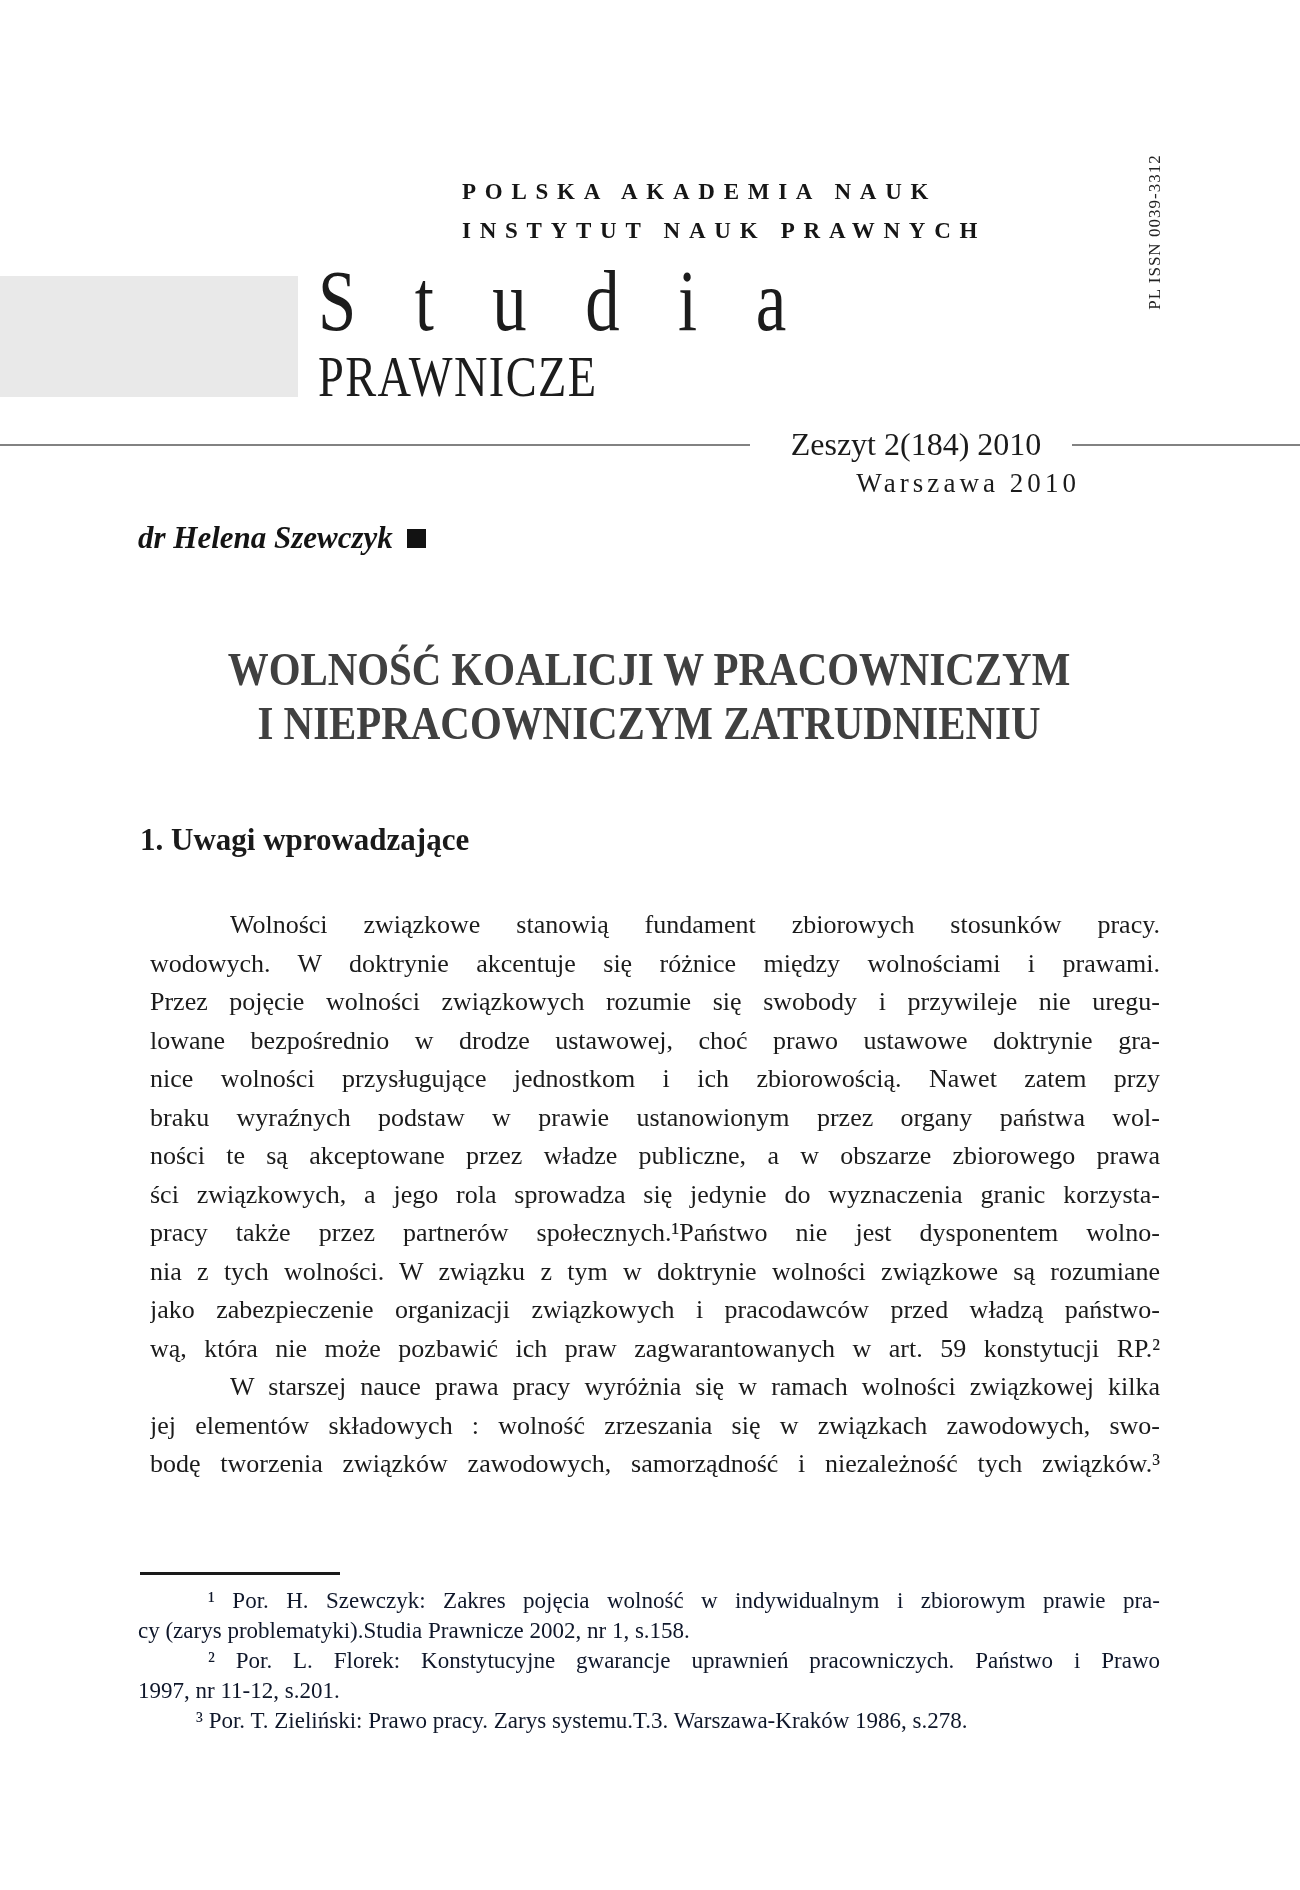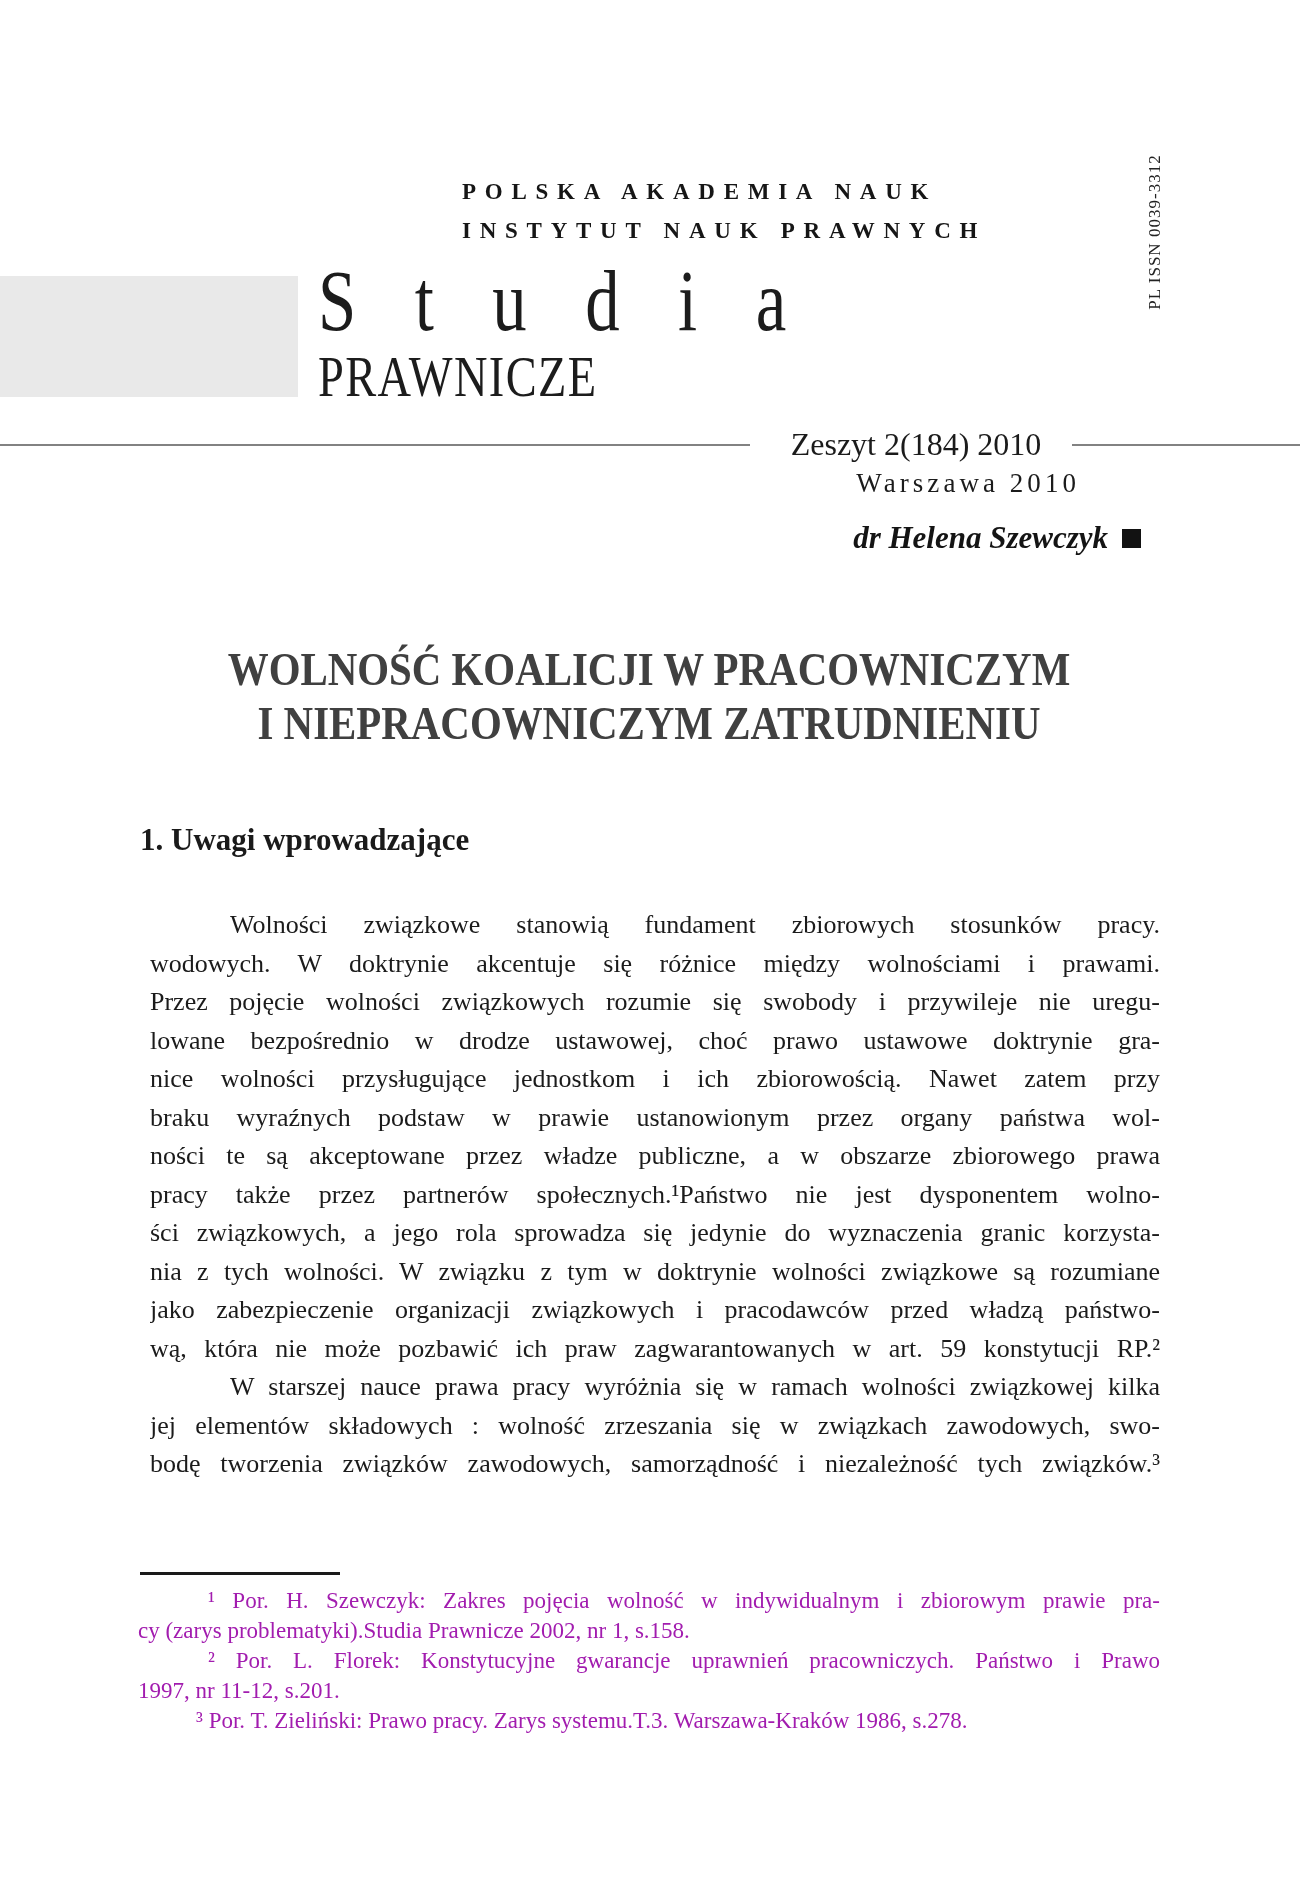--- a/index.html
+++ b/index.html
@@ -43,21 +43,21 @@
   .issue{
     position:absolute;left:756px;top:426px;width:320px;
     text-align:center;font-size:32px;color:#1b1b1b;white-space:nowrap;
   }
   .place-year{
     position:absolute;right:251px;top:468px;
     font-size:27px;letter-spacing:0.15em;color:#1b1b1b;white-space:nowrap;
   }
   .author-line{
     position:absolute;left:138px;top:520px;width:1003px;
-    text-align:right;font-size:31px;font-weight:700;font-style:italic;
+    text-align:left;font-size:31px;font-weight:700;font-style:italic;
     color:#141414;white-space:nowrap;
   }
   .author-square{
     display:inline-block;width:19px;height:19px;background:#121212;
     margin-left:14px;font-style:normal;
   }
   
   .title{
     position:absolute;left:138px;top:642px;width:1022px;
     text-align:center;font-size:47px;font-weight:700;line-height:54px;
@@ -72,21 +72,21 @@
     position:absolute;left:138px;top:906px;width:1022px;
     font-size:26px;line-height:38.5px;color:#1b1b1b;
   }
   .body-text .line{height:38.5px;overflow:hidden;}
   .body-text .indent{text-indent:80px;}
   .footnote-sep{
     position:absolute;left:140px;top:1572px;width:200px;height:3px;background:#1a1a1a;
   }
   .footnotes{
     position:absolute;left:138px;top:1586px;width:1022px;
-    font-size:23px;line-height:30px;color:#a21caf;
+    font-size:23px;line-height:30px;color:#0f172a;
   }
   .footnotes .line{height:30px;overflow:hidden;}
   .footnotes .indent{text-indent:58px;}
   .justify{text-align:justify;text-align-last:justify;margin-left:12px;}
   .no-justify{text-align:left;text-align-last:left;}
 </style>
 </head>
 <body>
 
 <div id="page">
@@ -120,22 +120,22 @@
 
   <div class="body-text">
 
   <div class="line indent justify">Wolności związkowe stanowią fundament zbiorowych stosunków pracy.</div>
       <div class="line no-indent justify">wodowych. W doktrynie akcentuje się różnice między wolnościami i prawami.</div>
       <div class="line no-indent justify">Przez pojęcie wolności związkowych rozumie się swobody i przywileje nie uregu-</div>
       <div class="line no-indent justify">lowane bezpośrednio w drodze ustawowej, choć prawo ustawowe doktrynie gra-</div>
       <div class="line no-indent justify">nice wolności przysługujące jednostkom i ich zbiorowością. Nawet zatem przy</div>
       <div class="line no-indent justify">braku wyraźnych podstaw w prawie ustanowionym przez organy państwa wol-</div>
       <div class="line no-indent justify">ności te są akceptowane przez władze publiczne, a w obszarze zbiorowego prawa</div>
+      <div class="line no-indent justify">ści związkowych, a jego rola sprowadza się jedynie do wyznaczenia granic korzysta-</div>
       <div class="line no-indent justify">pracy także przez partnerów społecznych.¹Państwo nie jest dysponentem wolno-</div>
-      <div class="line no-indent justify">ści związkowych, a jego rola sprowadza się jedynie do wyznaczenia granic korzysta-</div>
       <div class="line no-indent justify">nia z tych wolności. W związku z tym w doktrynie wolności związkowe są rozumiane</div>
       <div class="line no-indent justify">jako zabezpieczenie organizacji związkowych i pracodawców przed władzą państwo-</div>
       <div class="line no-indent justify">wą, która nie może pozbawić ich praw zagwarantowanych w art. 59 konstytucji RP.²</div>
       <div class="line indent justify">W starszej nauce prawa pracy wyróżnia się w ramach wolności związkowej kilka</div>
       <div class="line no-indent justify">jej elementów składowych : wolność zrzeszania się w związkach zawodowych, swo-</div>
       <div class="line no-indent justify">bodę tworzenia związków zawodowych, samorządność i niezależność tych związków.³</div>
     </div>
 
   <div class="footnote-sep"></div>
 

